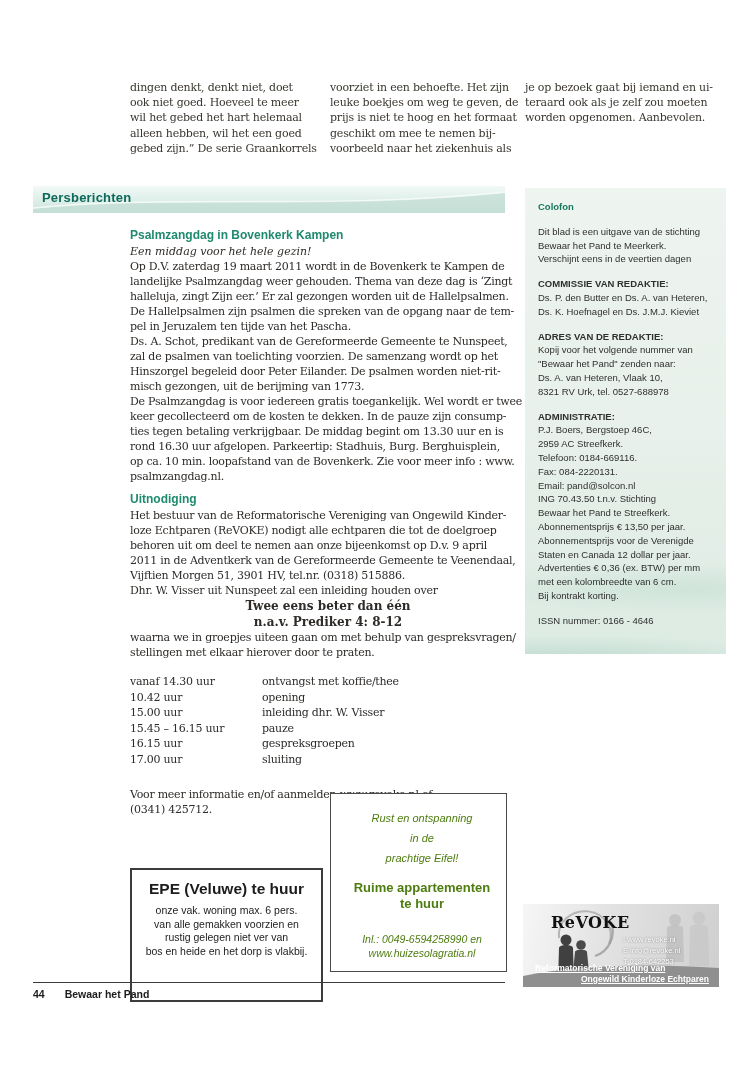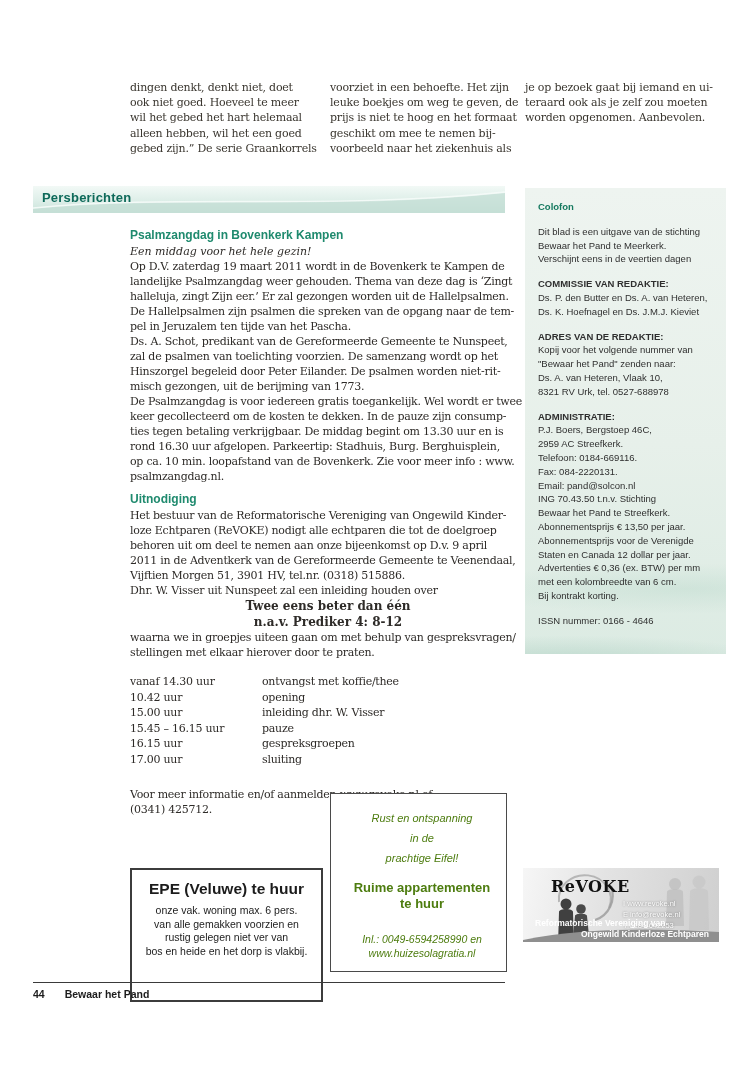--- a/index.html
+++ b/index.html
@@ -67,36 +67,36 @@
   .ad-eifel{
     left:330px;top:793px;width:177px;height:179px;box-sizing:border-box;
     border:1.5px solid #4a4a4a;background:#fff;text-align:center;
     font-family:"Liberation Sans",sans-serif;color:#4d7c0f;padding-top:14px;padding-left:7px;
   }
   .ad-eifel-top{font-style:italic;font-size:11px;line-height:20px;margin:0 0 12px 0;}
   .ad-eifel-bold{font-weight:bold;font-size:13px;line-height:16px;margin:0 0 20px 0;}
   .ad-eifel-bottom{font-style:italic;font-size:10.5px;line-height:14px;margin:0;}
   
   .ad-revoke{
-    left:523px;top:868px;width:196px;height:74px;overflow:hidden;position:absolute;
+    left:523px;top:904px;width:196px;height:83px;overflow:hidden;position:absolute;
     background:linear-gradient(100deg,#f6f6f6 0%,#e3e3e3 40%,#cfcfcf 100%);
   }
   .ad-revoke svg{position:absolute;left:0;top:0;}
   .revoke-logo{
     position:absolute;left:28px;top:9px;font-family:"DejaVu Serif",serif;
     font-weight:bold;font-size:16px;color:#111;letter-spacing:0.5px;
   }
   .revoke-contact{
     position:absolute;left:100px;top:30px;color:#ffffff;
     font-family:"Liberation Sans",sans-serif;font-size:7.5px;line-height:11px;
     text-shadow:0 0 2px rgba(90,90,90,0.8);
   }
   .revoke-band-text{
     position:absolute;left:0;bottom:2px;width:100%;color:#fff;
-    font-family:"Liberation Sans",sans-serif;font-weight:bold;font-size:8.5px;line-height:11px;
+    font-family:"Liberation Sans",sans-serif;font-weight:bold;font-size:8.5px;line-height:11px;text-decoration:underline;
   }
   .revoke-band-text .l1{display:block;padding-left:12px;}
   .revoke-band-text .l2{display:block;text-align:right;padding-right:10px;}
   
   .foot-rule{left:33px;top:982px;width:472px;height:1px;background:#3a3a3a;}
   .footer{
     left:33px;top:988px;font-family:"Liberation Sans",sans-serif;
     font-weight:bold;font-size:10.5px;color:#1c1c1c;
   }
   .footer .num{margin-right:20px;}

